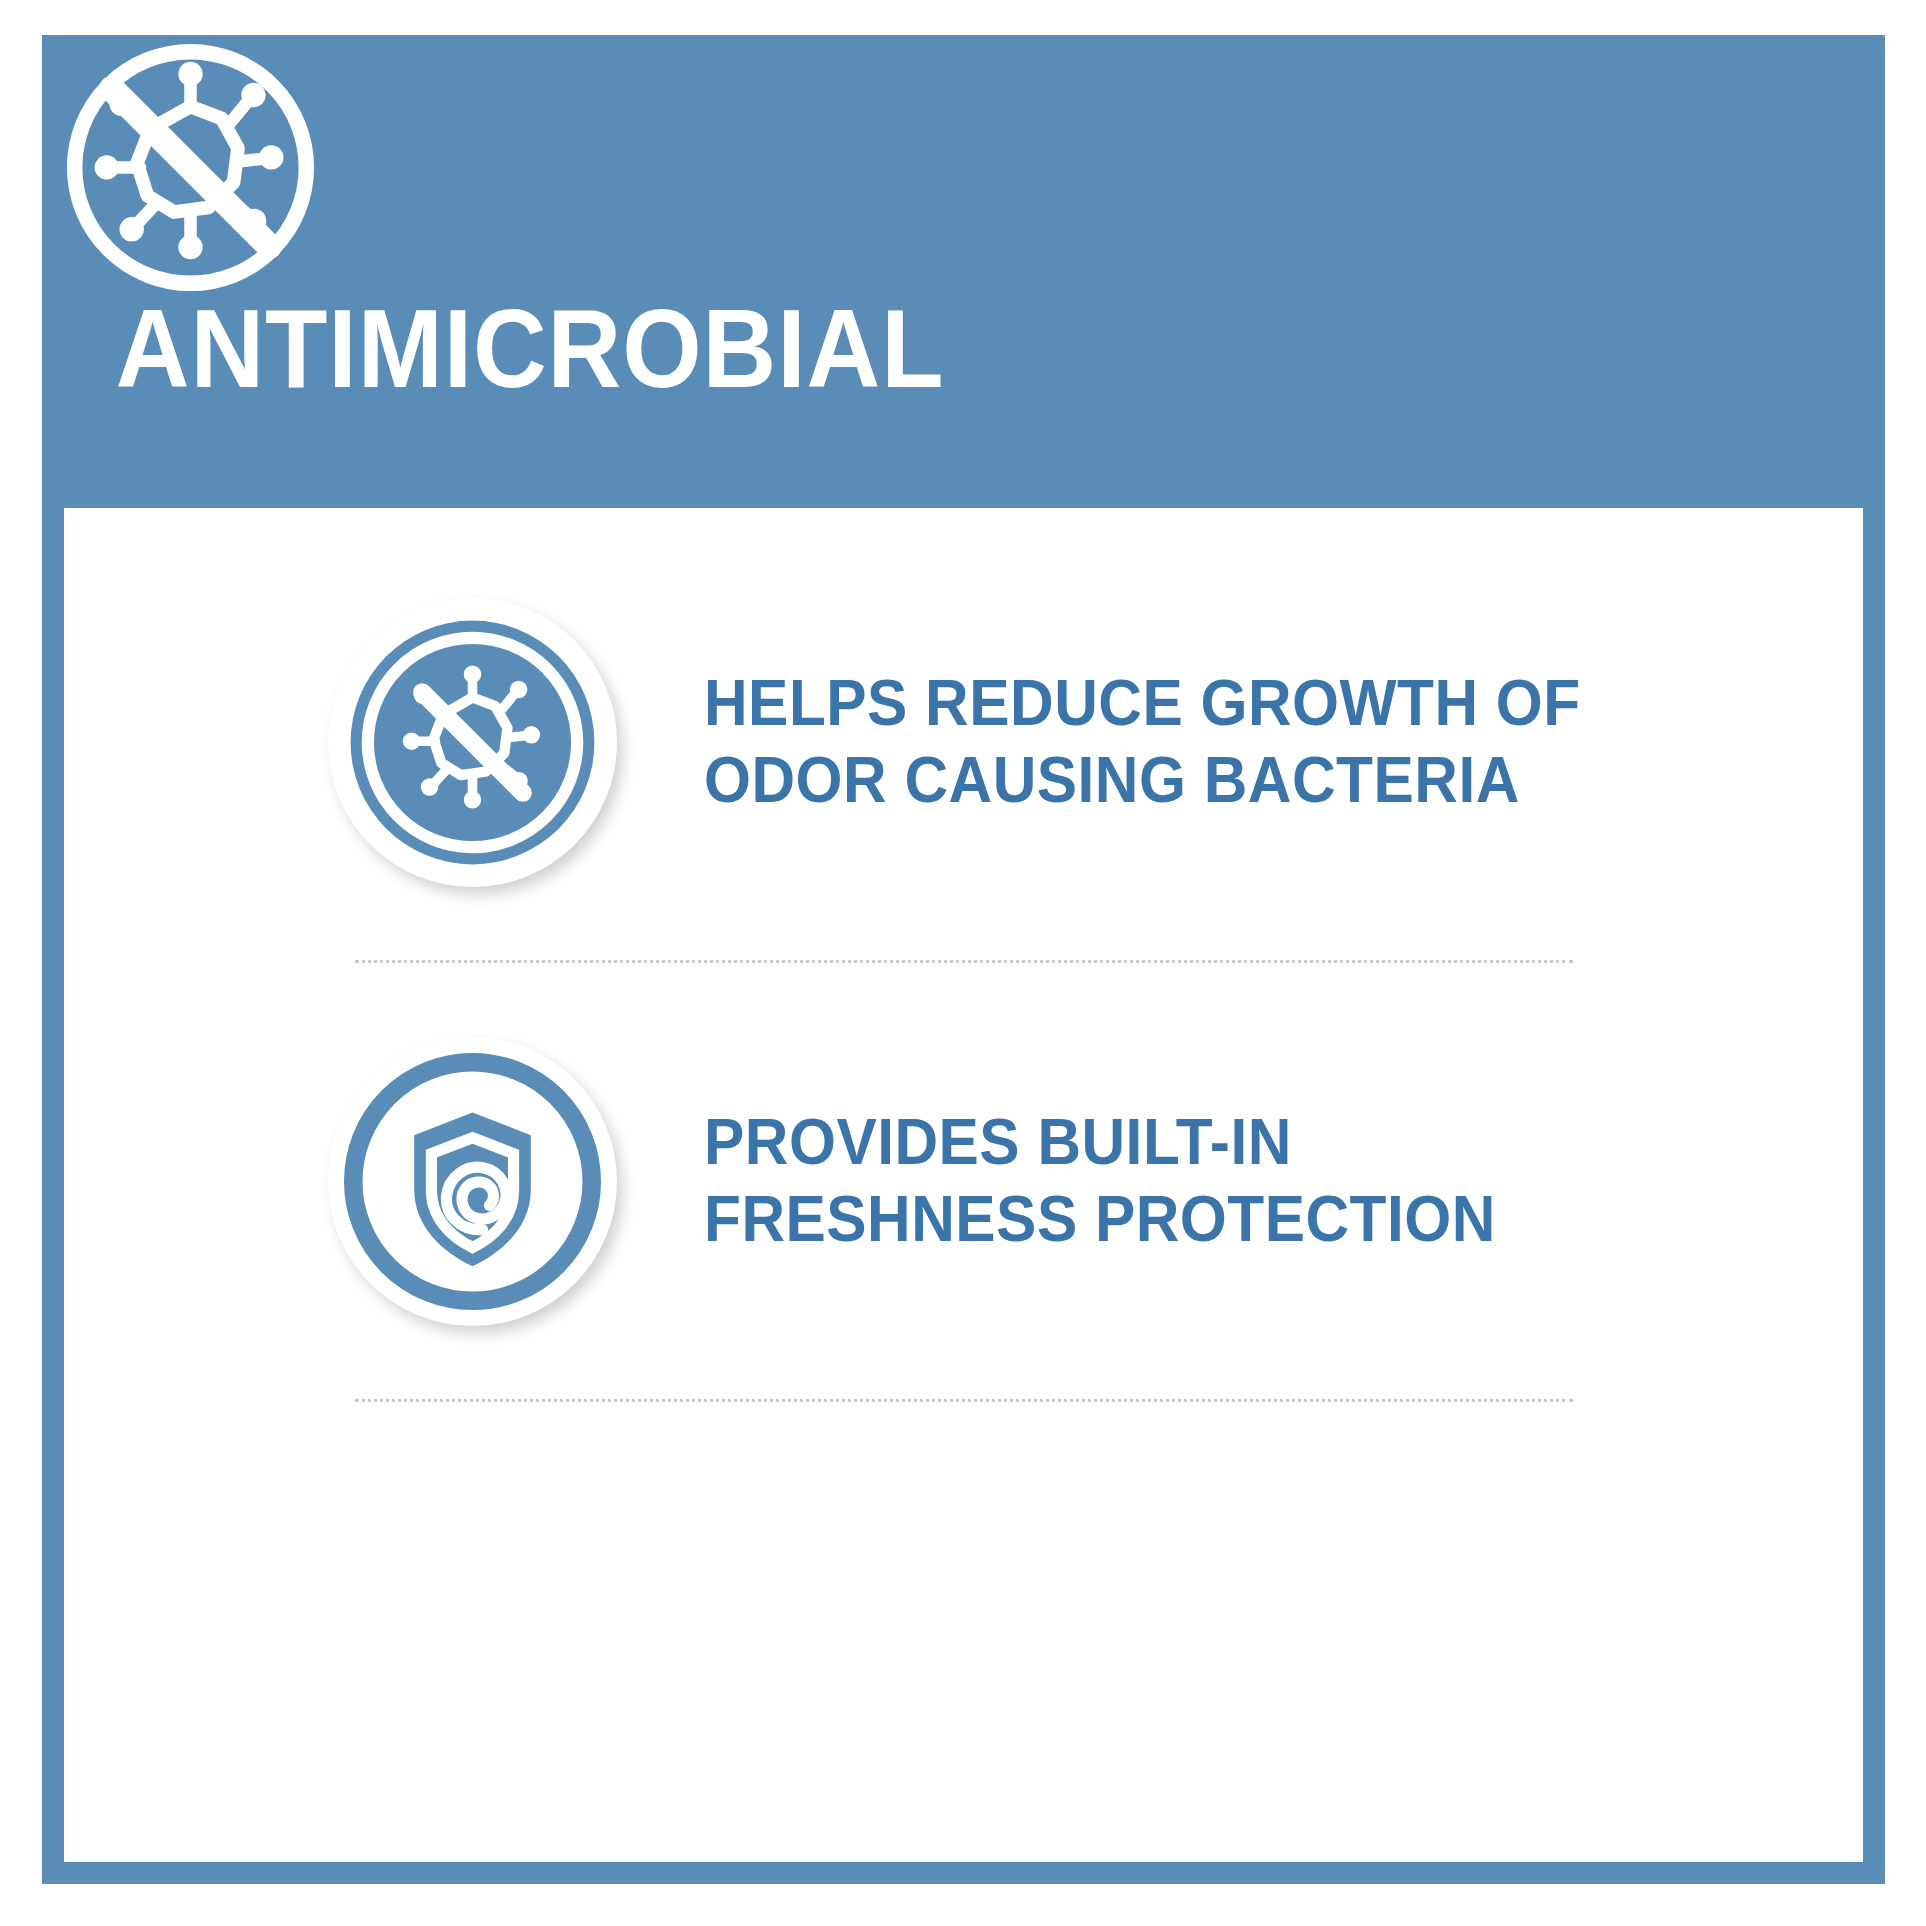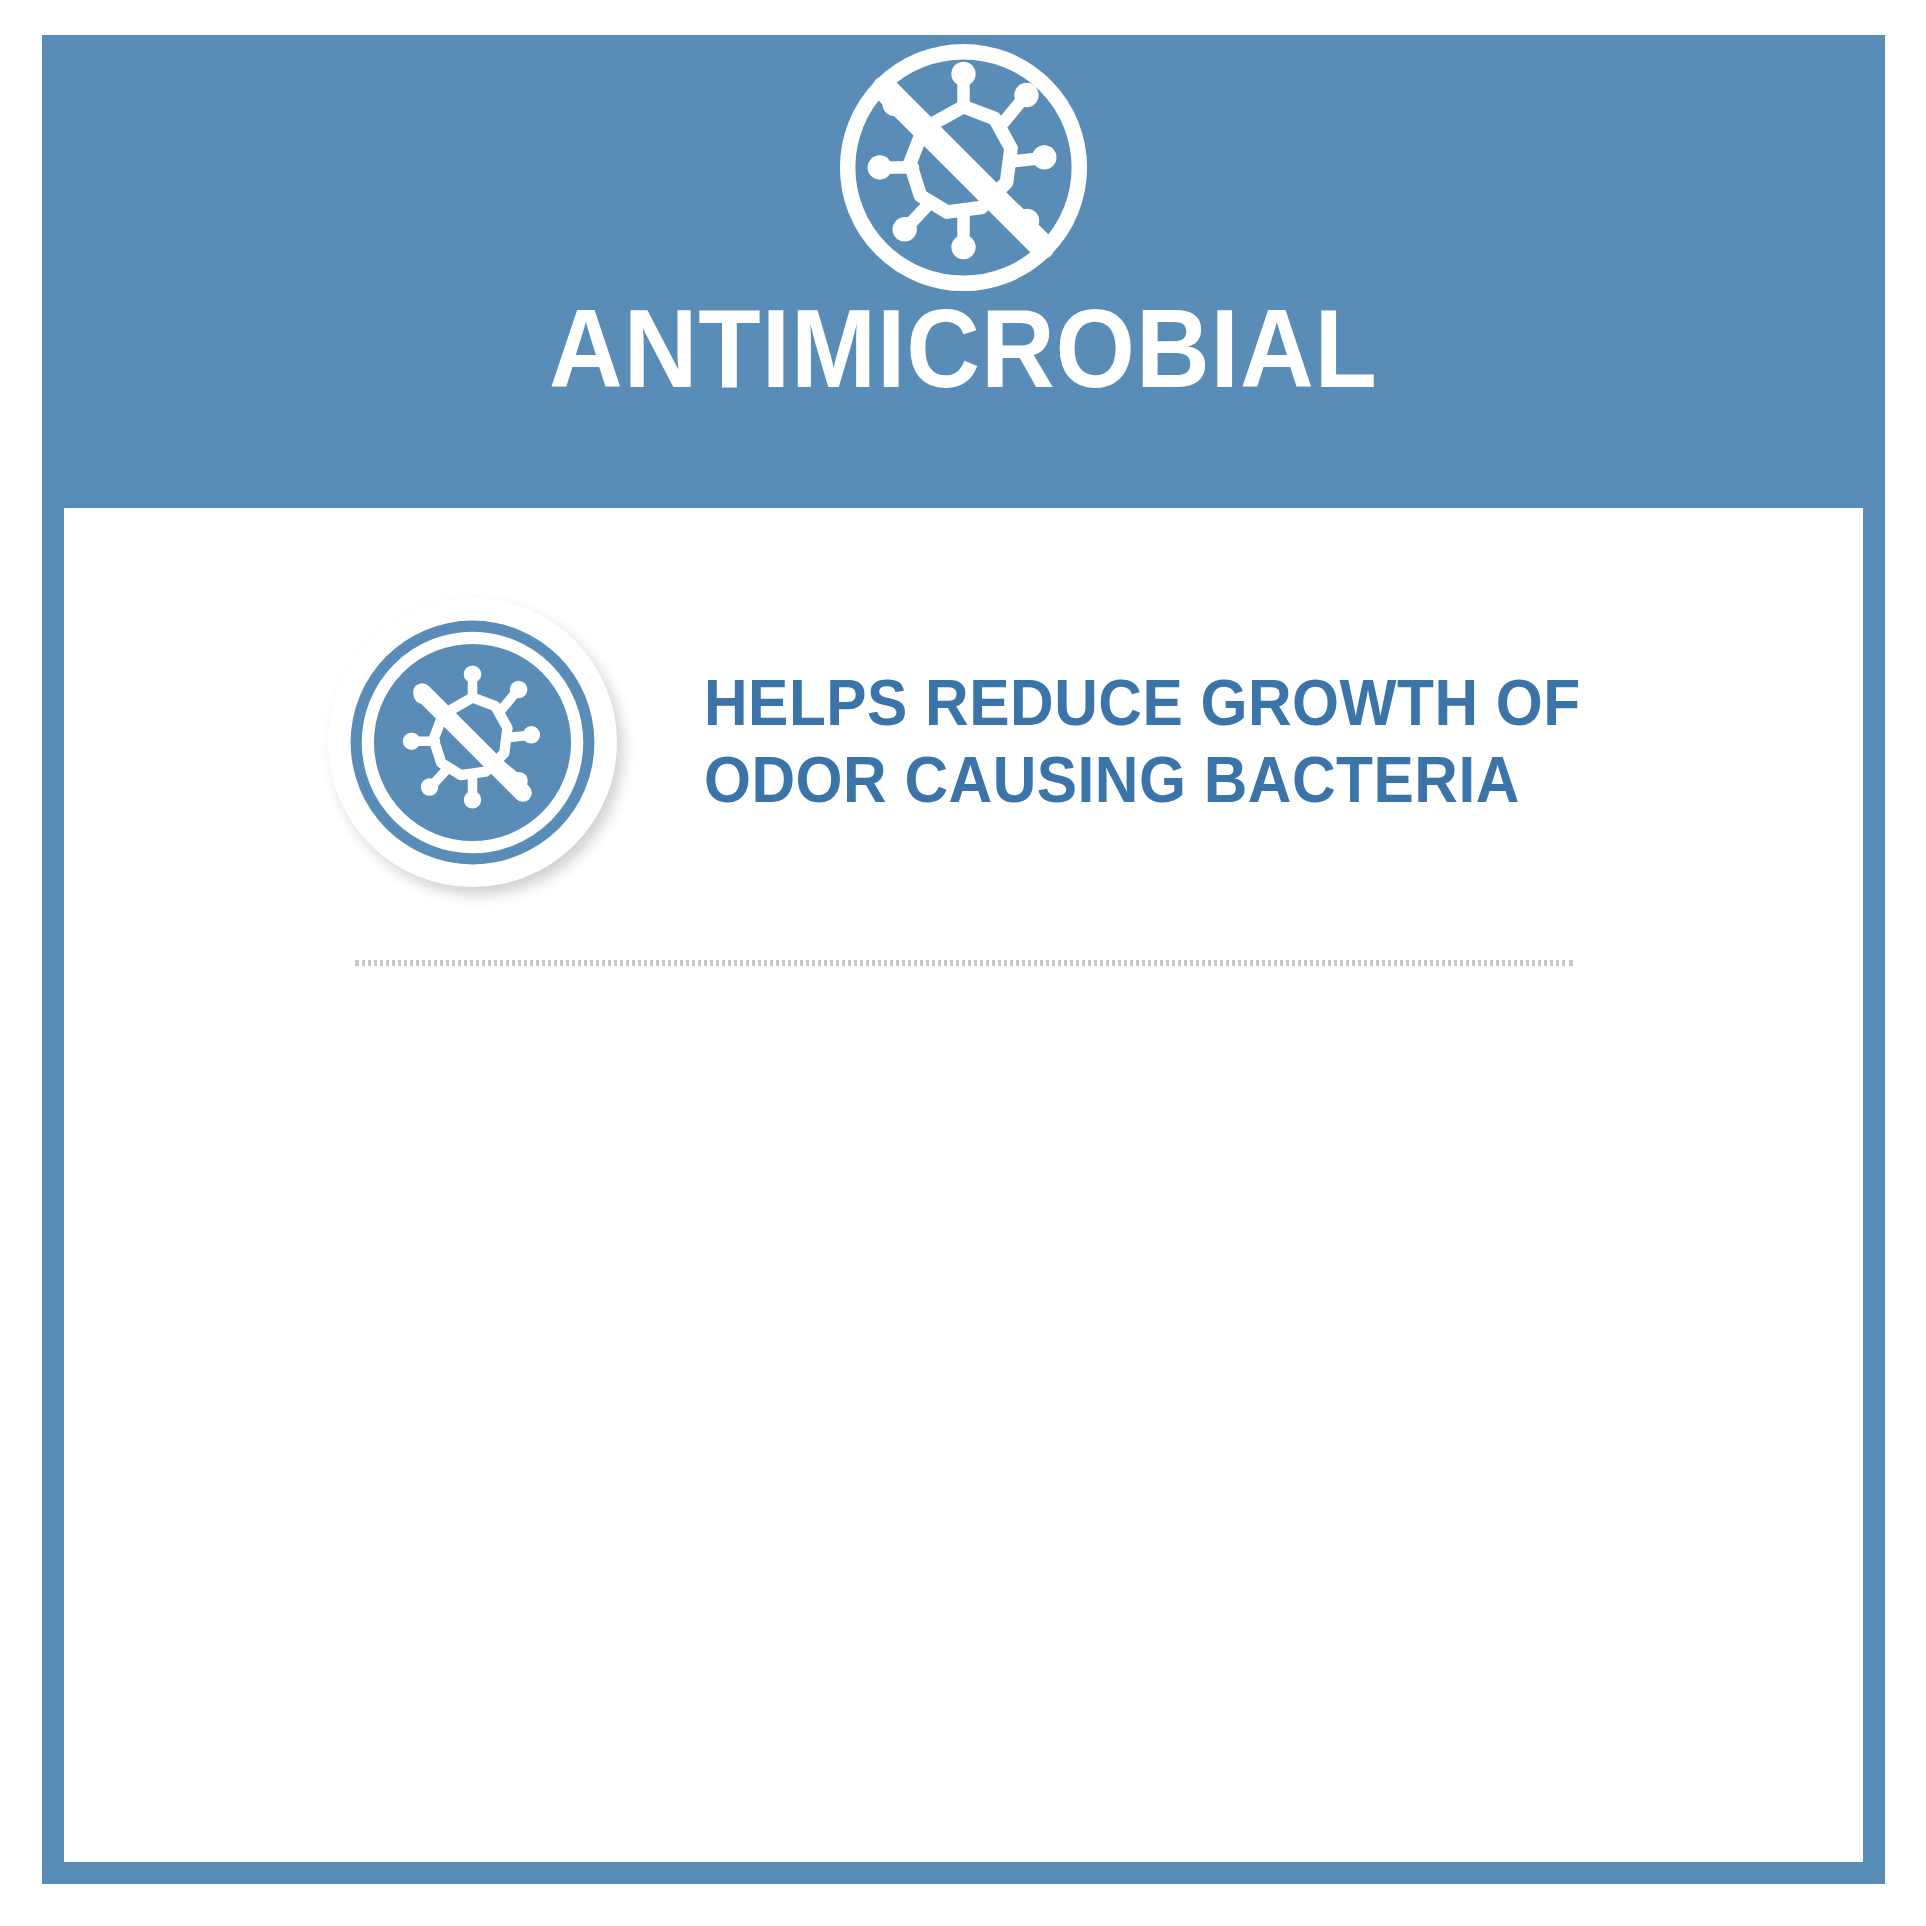--- a/index.html
+++ b/index.html
@@ -30,21 +30,20 @@
   #header {
     position: absolute;
     left: -22px;
     top: -22px;
     width: 1843px;
     height: 473px;
     box-sizing: border-box;
     background: #5a8cb8;
     display: flex;
     flex-direction: column;
-    align-items: center;
     justify-content: flex-start;
   }
 
   #header-icon {
     margin-top: -16px;
     width: 297px;
     height: 297px;
     display: block;
   }
 
@@ -203,19 +202,42 @@
         </svg>
       </div>
       <div class="feature-text">
         <span class="line">HELPS REDUCE GROWTH OF</span>
         <span class="line">ODOR CAUSING BACTERIA</span>
       </div>
     </div>
 
     <div class="divider"></div>
 
+    <div class="feature-row">
+      <div class="feature-icon-wrap">
+        <svg viewBox="0 0 100 100">
+          <circle cx="50" cy="50" r="45" fill="none" stroke="#5a8cb8" stroke-width="7"></circle>
+          <path d="M50 24 L72 32.5 V53 C72 67 61.5 76.5 50 82 C38.5 76.5 28 67 28 53 V32.5 Z" fill="#5a8cb8"></path>
+          <path d="M50 33.5 L65.5 39.5 V53.2 C65.5 63.8 58.2 70.8 50 74.9
+                   C41.8 70.8 34.5 63.8 34.5 53.2 V39.5 Z" fill="none" stroke="#ffffff" stroke-width="4.2"></path>
+
+          <path d="M53.8 68.2
+                   C45 68.6 39.6 62.2 40.2 55.6
+                   C40.9 48.3 47.6 43.4 54.4 44.9
+                   C60.6 46.3 64.2 52.6 62 58.4
+                   C60.1 63.4 54.2 65.6 49.8 63.2
+                   C46 61.1 44.9 55.9 47.4 52.6
+                   C49.6 49.8 53.8 49.4 56.3 51.7
+                   C58.4 53.6 58.5 57.2 56.4 59" fill="none" stroke="#ffffff" stroke-width="4.2" stroke-linecap="round"></path>
+        </svg>
+      </div>
+      <div class="feature-text">
+        <span class="line">PROVIDES BUILT-IN</span>
+        <span class="line">FRESHNESS PROTECTION</span>
+      </div>
+    </div>
 
     <div class="divider"></div>
 
 
   </div>
 </div>
 
 
 </body></html>

